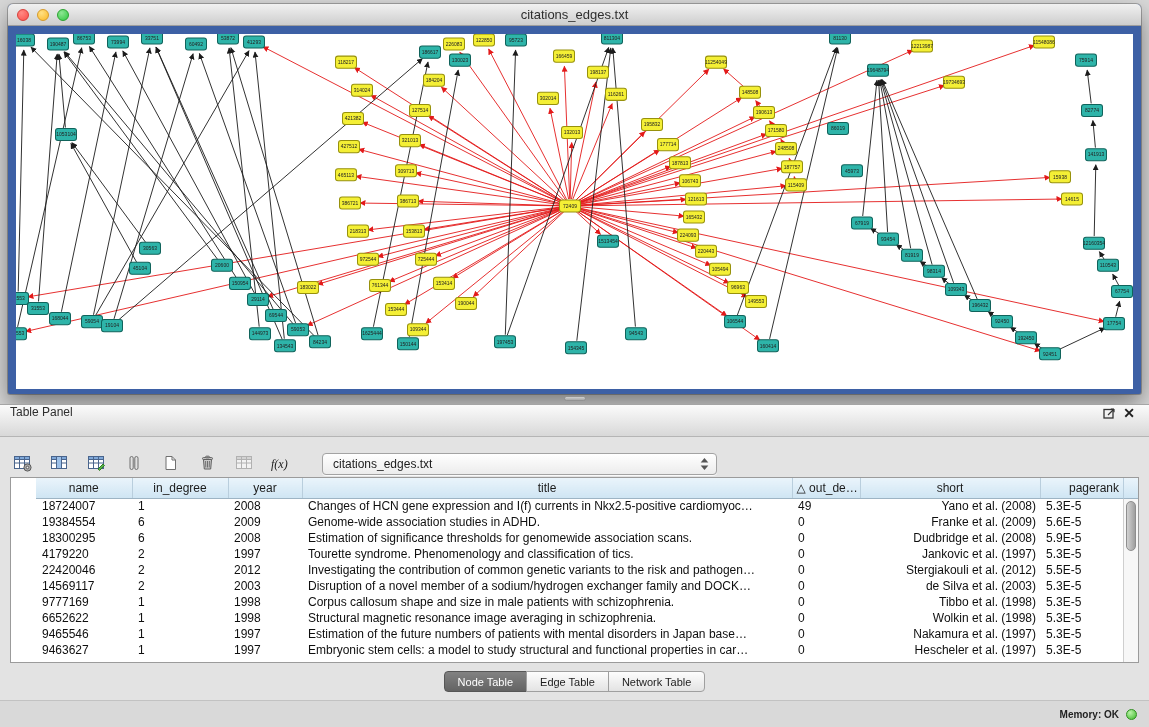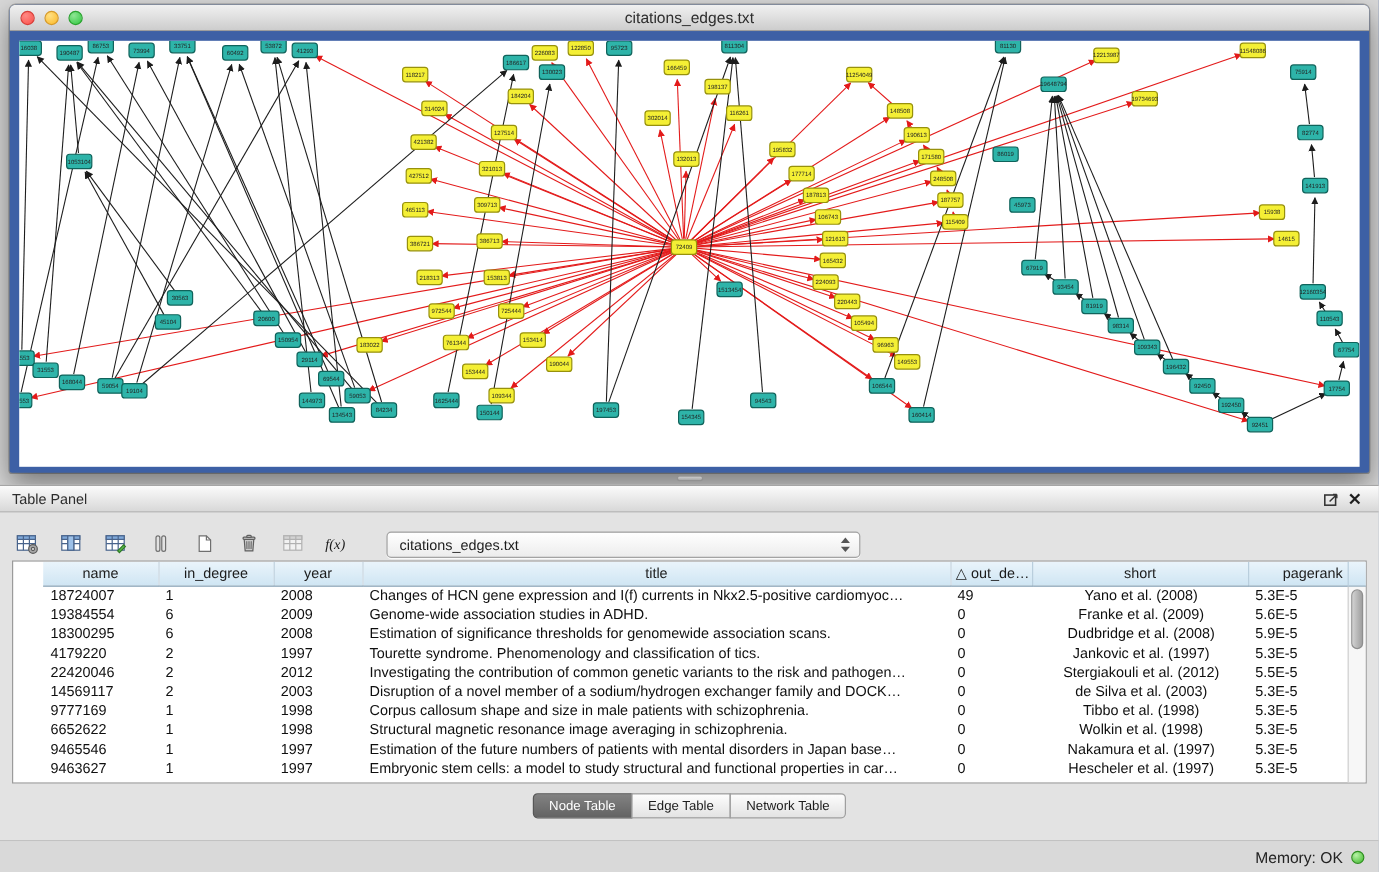--- a/index.html
+++ b/index.html
@@ -27,22 +27,22 @@
   svg.graph { position:absolute; inset:0; width:100%; height:100%; }
 
   
   .splitter { position:absolute; left:0; top:394px; width:1149px; height:10px; }
   .grip { width:22px; height:5px; margin:2px auto 0; border-radius:3px;
     background:linear-gradient(#cfcfcf,#a9a9a9); border:1px solid #929292; }
 
   
   .table-panel { position:absolute; left:0; top:404px; width:1149px; height:297px;
     background:#e3e3e3; border-top:1px solid #a5a5a5; border-bottom:1px solid #c2c2c2; }
-  .panel-header { height:22px; background:linear-gradient(#fbfbfb,#d8d8d8);
-    border-bottom:1px solid #b5b5b5; display:flex; align-items:center; padding:0 10px; }
+  .panel-header { height:32px; background:linear-gradient(#fbfbfb,#d8d8d8);
+    border-bottom:1px solid #b5b5b5; display:flex; padding:0 10px; }
   .panel-title { font-size:12px; color:#2d2d2d; }
   .ph-spacer { flex:1; }
   .panel-icon { display:flex; align-items:center; justify-content:center;
     width:20px; height:16px; background:none; border:none; cursor:default; }
   .close-x { font-size:14px; font-weight:bold; color:#1f1f1f; line-height:14px; }
 
   .panel-body { padding:14px 10px 0; }
   .toolbar { display:flex; align-items:center; height:26px; }
   .tb-btn { width:25px; height:25px; display:flex; align-items:center; justify-content:center;
     background:transparent; border:none; margin-right:12px; }
@@ -53,38 +53,38 @@
   .net-select .lbl { flex:1; white-space:nowrap; overflow:hidden; }
 
   .table-wrap { position:relative; height:186px; border:1px solid #9b9b9b; background:#fff; overflow:hidden;padding-left:25px; }
   table.data { border-collapse:collapse; table-layout:fixed; width:1112px; }
   thead th { height:20px; background:linear-gradient(#eaf4fb,#cfe5f3);
     border-right:1px solid #b9cedd; border-bottom:1px solid #9db4c4;
     font-weight:normal; color:#1b1b1b; font-size:12px; padding:0 4px;
     overflow:hidden; white-space:nowrap; text-align:center; }
   tbody td { height:16px; padding:0 4px 0 6px; white-space:nowrap; overflow:hidden;
     color:#0f0f0f; font-size:12px; }
-  tbody td.center { text-align:center; }
+  tbody td.center { text-align:right; }
   .vscroll { position:absolute; top:21px; right:0; bottom:0; width:15px;
     border-left:1px solid #cfcfcf; background:#f7f7f7; }
   .vthumb { position:absolute; left:2px; top:2px; width:10px; height:50px; border-radius:5px;
     background:linear-gradient(90deg,#d2d2d2,#9f9f9f); border:1px solid #8e8e8e; }
   .corner { position:absolute; top:0; right:0; width:15px; height:21px;
     background:linear-gradient(#eaf4fb,#cfe5f3); border-left:1px solid #b9cedd; border-bottom:1px solid #9db4c4; }
 
   .tabs { display:flex; justify-content:center; margin-top:8px; }
   .tab { height:21px; padding:0 13px; font-size:11px; border:1px solid #9f9f9f;
     background:linear-gradient(#fdfdfd,#e3e3e3); color:#1d1d1d; margin-left:-1px; }
   .tab:first-child { border-radius:4px 0 0 4px; margin-left:0; }
   .tab:last-child  { border-radius:0 4px 4px 0; }
   .tab.active { background:linear-gradient(#828282,#636363); color:#fff; border-color:#565656; }
 
   .statusbar { position:absolute; left:0; bottom:0; width:1149px; height:26px;
     display:flex; align-items:center; justify-content:flex-end; padding:0 12px; background:#d9d9d9; }
-  .mem { font-size:13px; color:#222; margin-right:7px; }
+  .mem { font-size:10px; color:#222; margin-right:7px;font-weight:bold; }
   .mem-dot { width:11px; height:11px; border-radius:50%;
     background:radial-gradient(circle at 35% 30%, #b9f3a8, #3db829); border:1px solid #2e8f1f; }
 </style>
 </head>
 <body>
 
 <div class="mac-window">
   <div class="titlebar">
     <div class="traffic">
       <span class="tl red"></span>

